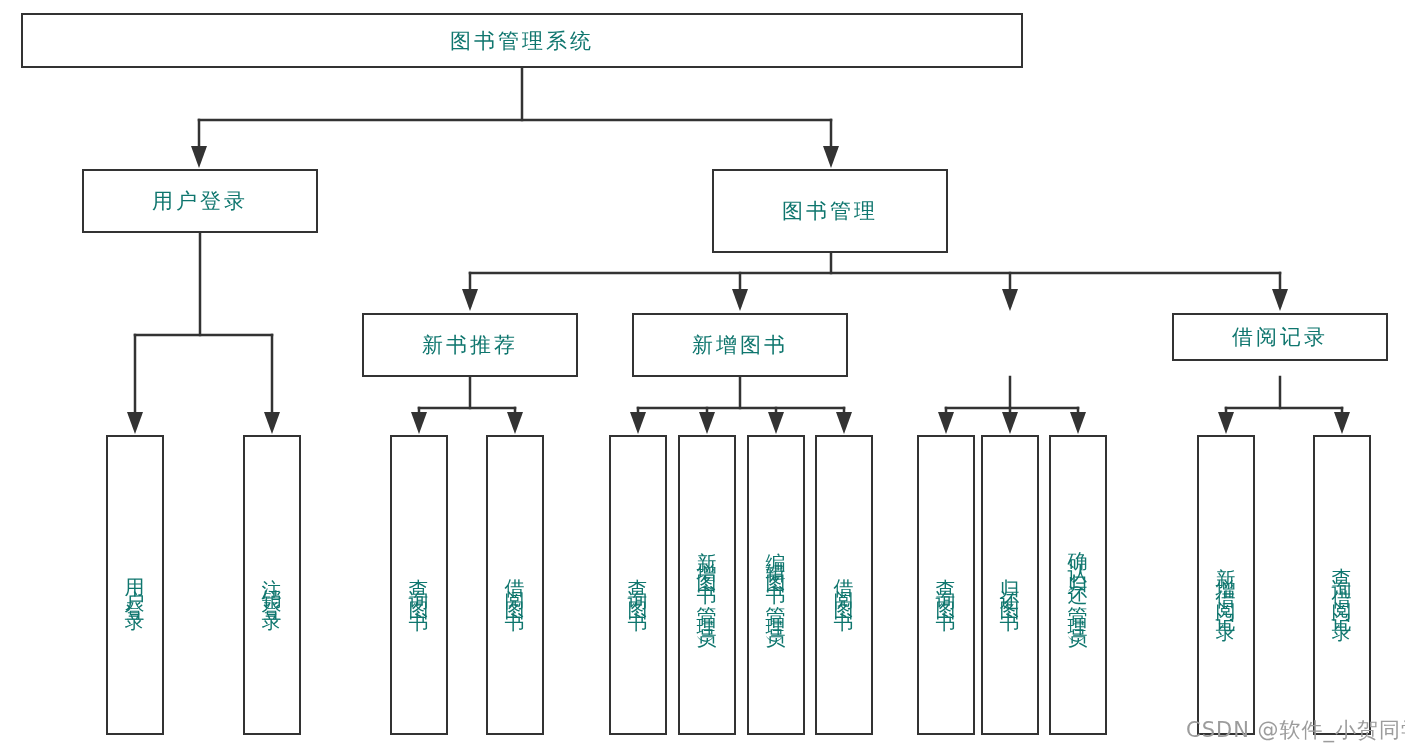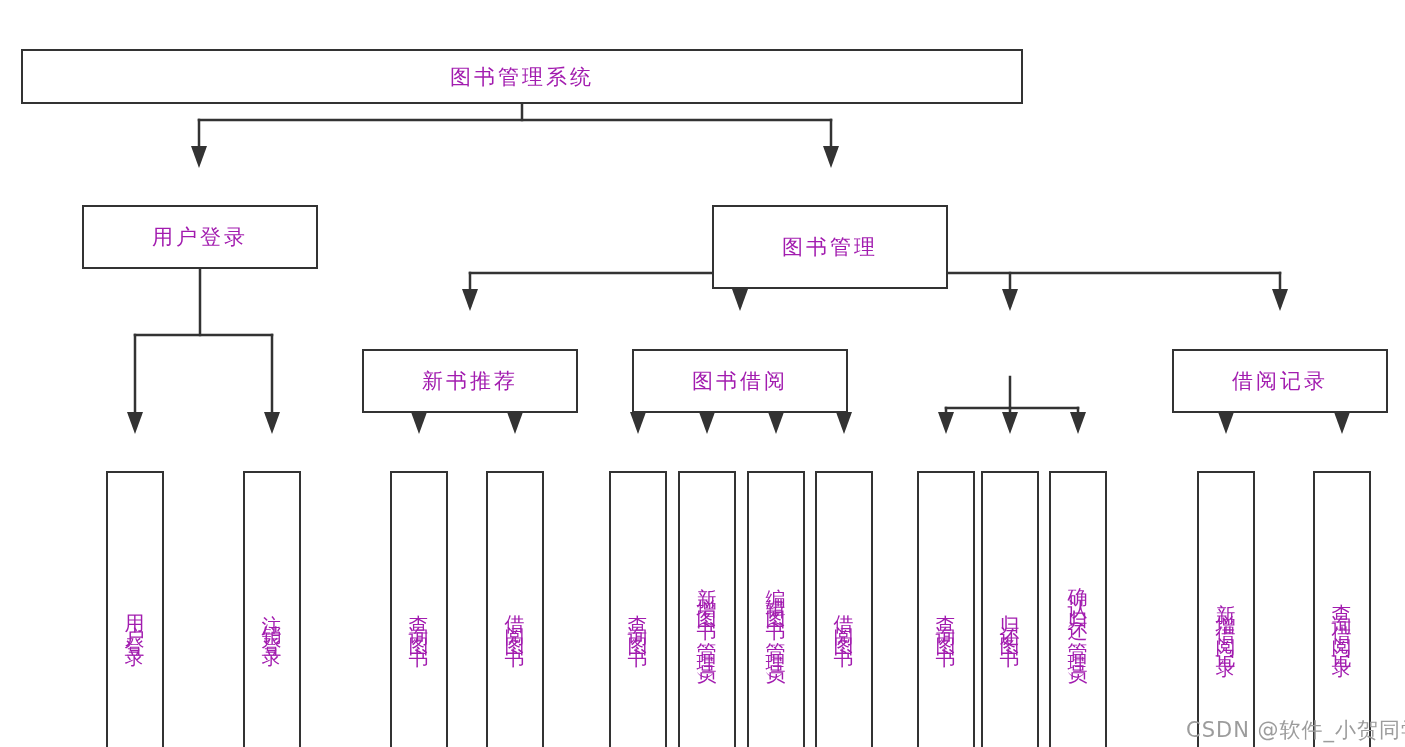--- a/index.html
+++ b/index.html
@@ -10,44 +10,43 @@
     background: #ffffff;
     font-family: "DejaVu Sans", "Liberation Sans", sans-serif;
     overflow: hidden;
   }
   #wires { position: absolute; left: 0; top: 0; width: 1405px; height: 747px; }
   .node {
     position: absolute;
     box-sizing: border-box;
     background: #ffffff;
     border: 2.5px solid #333333;
-    color: #a21caf;
+    color: #0f766e;
     display: flex;
     align-items: center;
     justify-content: center;
     z-index: 2;
-    margin-top: 36px;
   }
   .h-node { font-size: 21px; letter-spacing: 3px; white-space: nowrap; }
   .v-node {
     writing-mode: vertical-rl;
     font-size: 20px;
     letter-spacing: 11px;
     line-height: 1;
   }
   
   #n-root            { left: 21px;   top: 13px;  width: 1002px; height: 55px; }
   
   #n-user-login      { left: 82px;   top: 169px; width: 236px; height: 64px; }
   #n-book-mgmt       { left: 712px;  top: 169px; width: 236px; height: 84px; }
   
   #n-new-rec         { left: 362px;  top: 313px; width: 216px; height: 64px; text-align: center; }
   #n-book-borrow     { left: 632px;  top: 313px; width: 216px; height: 64px; }
   #n-current-borrow  { left: 902px;  top: 313px; width: 216px; height: 64px; }
-  #n-borrow-records  { left: 1172px; top: 313px; width: 216px; height: 64px; }
+  #n-borrow-records  { left: 1172px; top: 313px; width: 216px; height: 48px; }
   
   .leaf { top: 435px; width: 58px; height: 300px; }
   #n-leaf-user-login     { left: 106px; }
   #n-leaf-logout         { left: 243px; }
   #n-leaf-rec-query      { left: 390px; }
   #n-leaf-rec-borrow     { left: 486px; }
   #n-leaf-bb-query       { left: 609px; }
   #n-leaf-bb-add         { left: 678px; }
   #n-leaf-bb-edit        { left: 747px; }
   #n-leaf-bb-borrow      { left: 815px; }
@@ -144,21 +143,21 @@
     <span>用户登录</span>
   </div>
   <div class="node h-node" id="n-book-mgmt">
     <span>图书管理</span>
   </div>
 
   <div class="node h-node" id="n-new-rec">
     <span>新书推荐</span>
   </div>
   <div class="node h-node" id="n-book-borrow">
-    <span>图书借阅</span>
+    <span>新增图书</span>
   </div>
   <div class="node h-node" id="n-borrow-records">
     <span>借阅记录</span>
   </div>
 
   <div class="node v-node leaf" id="n-leaf-user-login">
     <span>用户登录</span>
   </div>
   <div class="node v-node leaf" id="n-leaf-logout">
     <span>注销登录</span>

